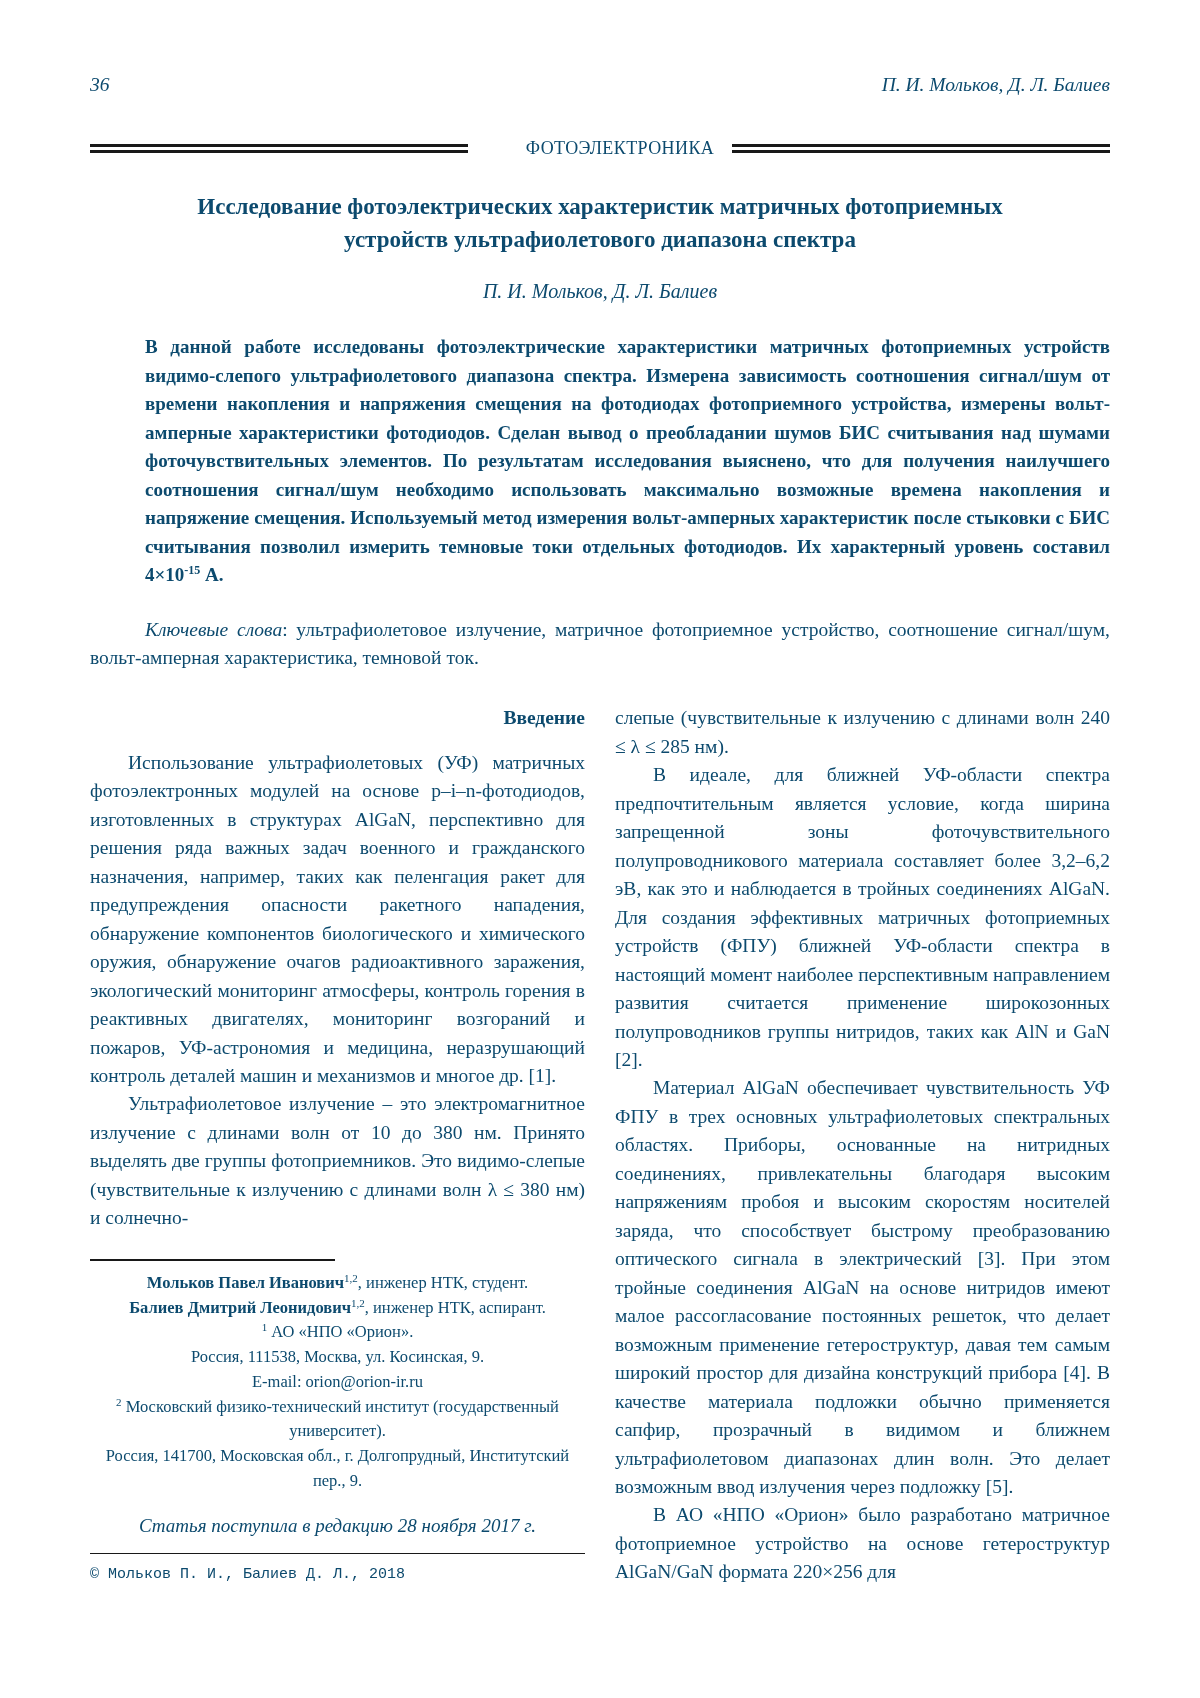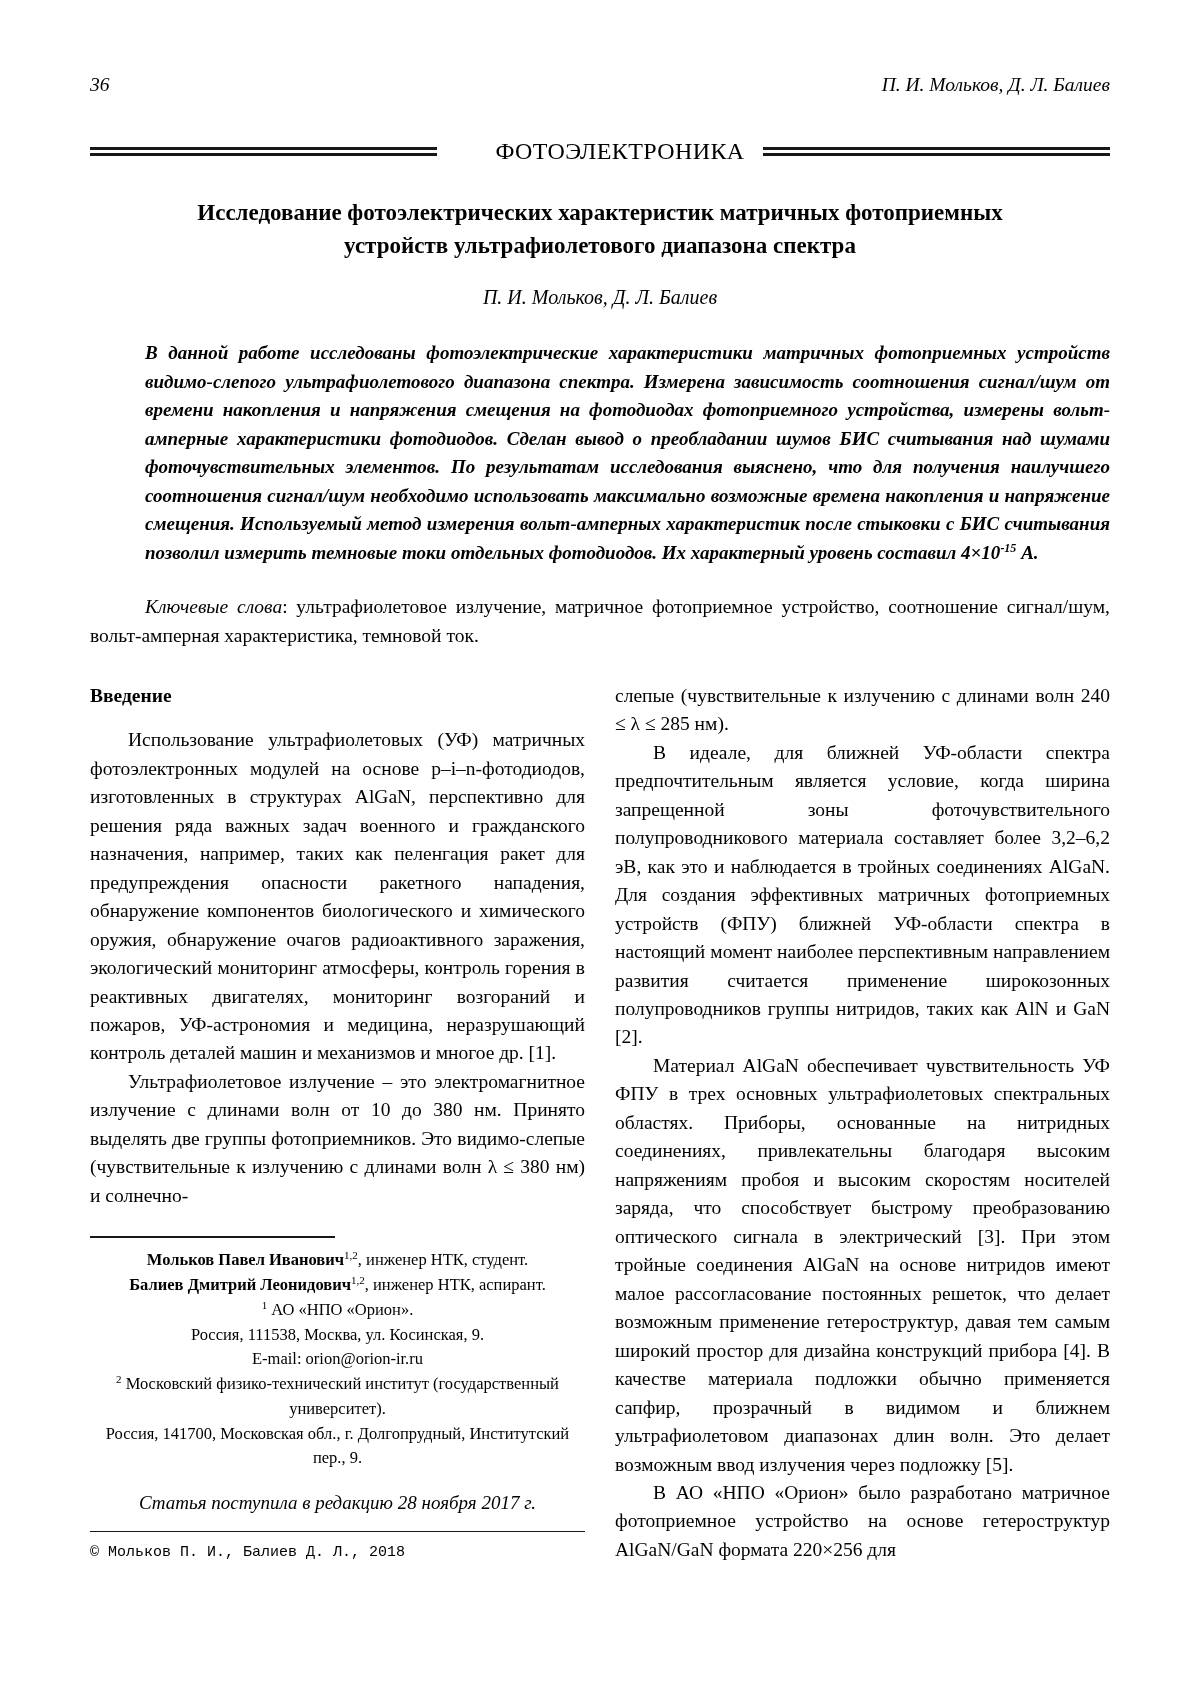--- a/index.html
+++ b/index.html
@@ -4,21 +4,21 @@
 <style>
   * { box-sizing: border-box; }
   html, body { margin: 0; padding: 0; background: #ffffff; }
   .page {
     width: 1200px;
     height: 1698px;
     margin: 0 auto;
     padding: 74px 90px 60px 90px;
     background: #ffffff;
     font-family: "Liberation Serif", serif;
-    color: #000000;
+    color: #0c4a6e;
     overflow: hidden;
     position: relative;
   }
   .running-header {
     display: flex;
     justify-content: space-between;
     align-items: baseline;
     font-size: 19.5px;
     font-style: italic;
   }
@@ -29,21 +29,21 @@
     gap: 18px;
     margin-top: 42px;
   }
   .dline {
     flex: 1;
     height: 9px;
     border-top: 3.5px solid #181818;
     border-bottom: 3.5px solid #181818;
   }
   .banner-text {
-    font-size: 24px;
+    font-size: 18px;
     letter-spacing: 0.4px;
     white-space: nowrap;
     margin-left: 40px;
   }
   .codes {
     display: flex;
     justify-content: space-between;
     font-size: 19.5px;
     margin-top: 28px;
   }
@@ -56,21 +56,20 @@
   }
   .authors {
     text-align: center;
     font-style: italic;
     font-size: 20px;
     margin-top: 24px;
   }
   .abstract {
     margin: 30px 0 0 55px;
     font-weight: bold;
-    font-style: italic;
     font-size: 19px;
     line-height: 1.5;
     text-align: justify;
   }
   .abstract sup { font-size: 12px; line-height: 0; }
   .keywords {
     margin-top: 26px;
     font-size: 19.5px;
     line-height: 1.45;
     text-align: justify;
@@ -85,21 +84,21 @@
   .col {
     flex: 1;
     min-width: 0;
     font-size: 19.5px;
     line-height: 1.46;
     text-align: justify;
   }
   .col p { margin: 0; }
   .col p.indent { text-indent: 38px; }
   .col-heading {
-    text-align: left;
+    text-align: right;
     font-weight: bold;
     font-size: 19.5px;
     margin-bottom: 16px;
   }
   .footnote-rule {
     width: 245px;
     border-top: 2px solid #181818;
     margin: 26px 0 10px 0;
   }
   .footnote {

